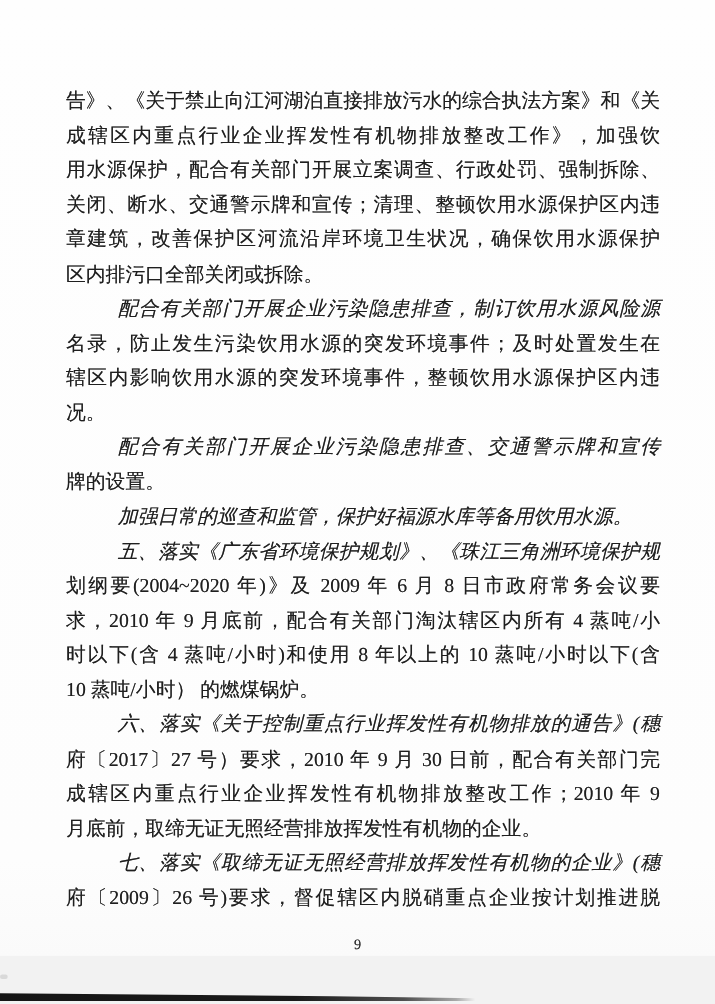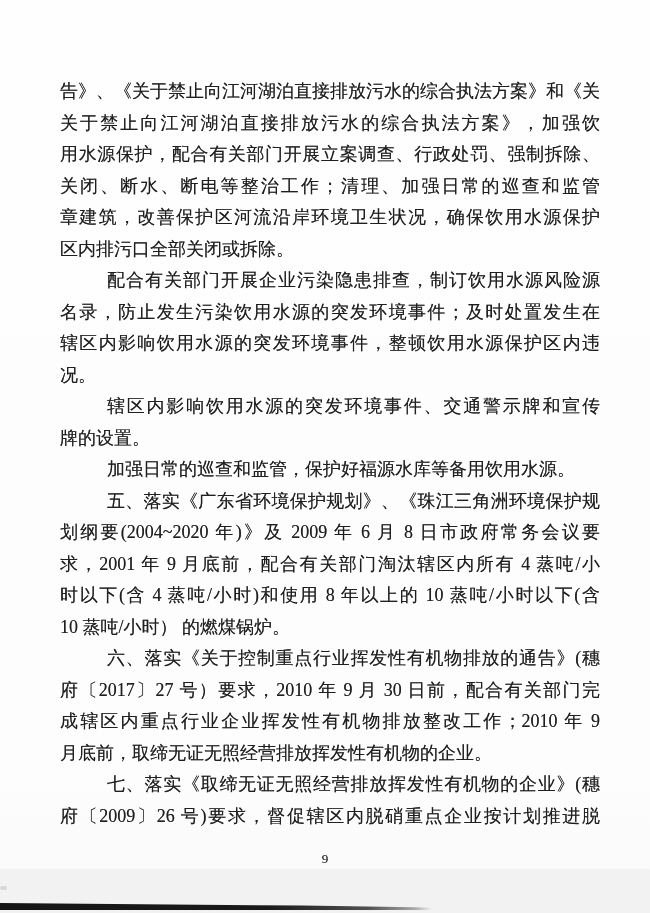--- a/index.html
+++ b/index.html
@@ -34,20 +34,21 @@
     text-align-last: justify;
     white-space: normal;
     letter-spacing: 0;
     text-shadow: 0 0 0.45px rgba(20,20,20,0.6);
   }
   .line-last {
     text-align-last: left;
   }
   .line-indent {
     text-indent: 47px;
+    font-style: italic;
   }
   .page-number {
     position: absolute;
     top: 851px;
     left: 0;
     width: 100%;
     text-align: center;
     font-size: 13px;
     color: #2d2d2d;
     text-shadow: 0 0 0.4px rgba(30,30,30,0.5);
@@ -71,43 +72,43 @@
     border-radius: 2px;
   }
 </style>
 </head>
 <body>
 
 <div class="scan-page">
   <div class="text-block">
       <div class="paragraph">
         <div class="line">告》、《关于禁止向江河湖泊直接排放污水的综合执法方案》和《关</div>
-        <div class="line">关于禁止向江河湖泊直接排放污水的综合执法方案》，加强饮</div>
+        <div class="line">成辖区内重点行业企业挥发性有机物排放整改工作》，加强饮</div>
         <div class="line">用水源保护，配合有关部门开展立案调查、行政处罚、强制拆除、</div>
-        <div class="line">关闭、断水、断电等整治工作；清理、加强日常的巡查和监管</div>
+        <div class="line">关闭、断水、交通警示牌和宣传；清理、整顿饮用水源保护区内违</div>
         <div class="line">章建筑，改善保护区河流沿岸环境卫生状况，确保饮用水源保护</div>
         <div class="line line-last">区内排污口全部关闭或拆除。</div>
       </div>
       <div class="paragraph">
         <div class="line line-indent">配合有关部门开展企业污染隐患排查，制订饮用水源风险源</div>
         <div class="line">名录，防止发生污染饮用水源的突发环境事件；及时处置发生在</div>
         <div class="line">辖区内影响饮用水源的突发环境事件，整顿饮用水源保护区内违</div>
         <div class="line line-last">况。</div>
       </div>
       <div class="paragraph">
-        <div class="line line-indent">辖区内影响饮用水源的突发环境事件、交通警示牌和宣传</div>
+        <div class="line line-indent">配合有关部门开展企业污染隐患排查、交通警示牌和宣传</div>
         <div class="line line-last">牌的设置。</div>
       </div>
       <div class="paragraph">
         <div class="line line-last line-indent">加强日常的巡查和监管，保护好福源水库等备用饮用水源。</div>
       </div>
       <div class="paragraph">
         <div class="line line-indent">五、落实《广东省环境保护规划》、《珠江三角洲环境保护规</div>
         <div class="line">划纲要(2004~2020 年)》及 2009 年 6 月 8 日市政府常务会议要</div>
-        <div class="line">求，2001 年 9 月底前，配合有关部门淘汰辖区内所有 4 蒸吨/小</div>
+        <div class="line">求，2010 年 9 月底前，配合有关部门淘汰辖区内所有 4 蒸吨/小</div>
         <div class="line">时以下(含 4 蒸吨/小时)和使用 8 年以上的 10 蒸吨/小时以下(含</div>
         <div class="line line-last">10 蒸吨/小时） 的燃煤锅炉。</div>
       </div>
       <div class="paragraph">
         <div class="line line-indent">六、落实《关于控制重点行业挥发性有机物排放的通告》(穗</div>
         <div class="line">府〔2017〕27 号）要求，2010 年 9 月 30 日前，配合有关部门完</div>
         <div class="line">成辖区内重点行业企业挥发性有机物排放整改工作；2010 年 9</div>
         <div class="line line-last">月底前，取缔无证无照经营排放挥发性有机物的企业。</div>
       </div>
       <div class="paragraph">

